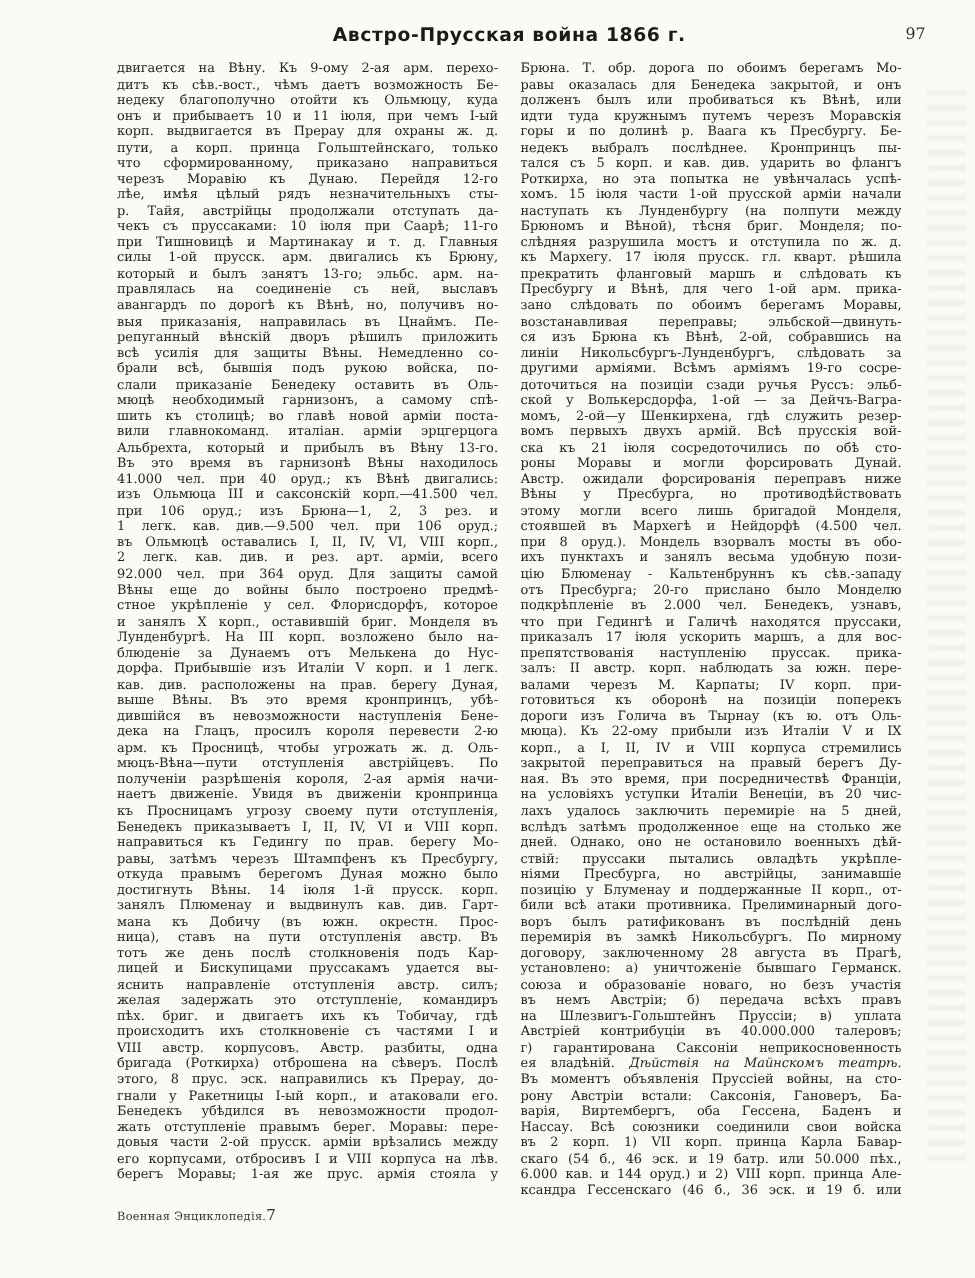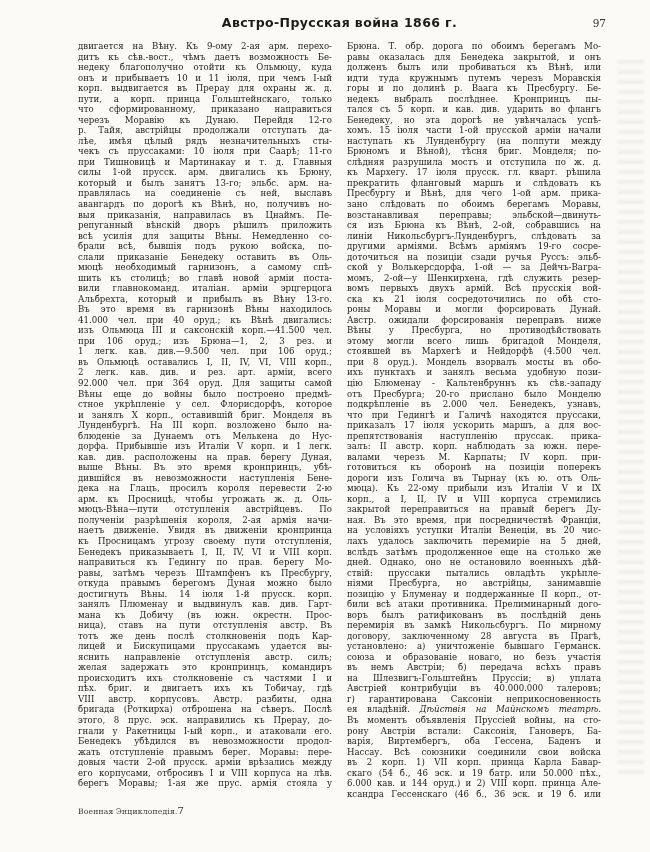--- a/index.html
+++ b/index.html
@@ -10,21 +10,21 @@
     font-family:"DejaVu Serif","Liberation Serif",serif;
     color:var(--ink);
   }
   .page { position:absolute; inset:0; background:var(--paper); }
   .running-head {
     position:absolute; top:15px; left:78px; width:523px; text-align:center;
     font-family:"DejaVu Sans","Liberation Sans",sans-serif;
     font-weight:bold; font-size:12.5px; letter-spacing:.4px; color:#1d1a17;
   }
   .page-number {
-    position:absolute; top:17px; right:44px;
+    position:absolute; top:17px; right:33px;
     font-size:10.5px; color:#33302c;
   }
   .columns {
     position:absolute; top:41px; left:78px; width:523px;
     display:flex; gap:15px;
   }
   .column { width:254px; }
   .line {
     font-size:8.6px; line-height:10.54px; height:10.54px; overflow:hidden;
     text-align:justify; text-align-last:justify;
@@ -54,22 +54,22 @@
   <div class="columns">
     <div class="column" id="col-left">
         <div class="line">двигается на Вѣну. Къ 9-ому 2-ая арм. перехо-</div>
         <div class="line">дитъ къ сѣв.-вост., чѣмъ даетъ возможность Бе-</div>
         <div class="line">недеку благополучно отойти къ Ольмюцу, куда</div>
         <div class="line">онъ и прибываетъ 10 и 11 іюля, при чемъ I-ый</div>
         <div class="line">корп. выдвигается въ Прерау для охраны ж. д.</div>
         <div class="line">пути, а корп. принца Гольштейнскаго, только</div>
         <div class="line">что сформированному, приказано направиться</div>
         <div class="line">черезъ Моравію къ Дунаю. Перейдя 12-го</div>
+        <div class="line">лѣе, имѣя цѣлый рядъ незначительныхъ сты-</div>
         <div class="line">р. Тайя, австрійцы продолжали отступать да-</div>
-        <div class="line">лѣе, имѣя цѣлый рядъ незначительныхъ сты-</div>
         <div class="line">чекъ съ пруссаками: 10 іюля при Саарѣ; 11-го</div>
         <div class="line">при Тишновицѣ и Мартинакау и т. д. Главныя</div>
         <div class="line">силы 1-ой прусск. арм. двигались къ Брюну,</div>
         <div class="line">который и былъ занятъ 13-го; эльбс. арм. на-</div>
         <div class="line">правлялась на соединеніе съ ней, выславъ</div>
         <div class="line">авангардъ по дорогѣ къ Вѣнѣ, но, получивъ но-</div>
         <div class="line">выя приказанія, направилась въ Цнаймъ. Пе-</div>
         <div class="line">репуганный вѣнскій дворъ рѣшилъ приложить</div>
         <div class="line">всѣ усилія для защиты Вѣны. Немедленно со-</div>
         <div class="line">брали всѣ, бывшія подъ рукою войска, по-</div>
@@ -105,42 +105,42 @@
         <div class="line">направиться къ Гедингу по прав. берегу Мо-</div>
         <div class="line">равы, затѣмъ черезъ Штампфенъ къ Пресбургу,</div>
         <div class="line">откуда правымъ берегомъ Дуная можно было</div>
         <div class="line">достигнуть Вѣны. 14 іюля 1-й прусск. корп.</div>
         <div class="line">занялъ Плюменау и выдвинулъ кав. див. Гарт-</div>
         <div class="line">мана къ Добичу (въ южн. окрестн. Прос-</div>
         <div class="line">ница), ставъ на пути отступленія австр. Въ</div>
         <div class="line">тотъ же день послѣ столкновенія подъ Кар-</div>
         <div class="line">лицей и Бискупицами пруссакамъ удается вы-</div>
         <div class="line">яснить направленіе отступленія австр. силъ;</div>
-        <div class="line">желая задержать это кронпринцъ, командиръ</div>
+        <div class="line">желая задержать это отступленіе, командиръ</div>
+        <div class="line">пѣх. бриг. и двигаетъ ихъ къ Тобичау, гдѣ</div>
         <div class="line">происходитъ ихъ столкновеніе съ частями I и</div>
-        <div class="line">пѣх. бриг. и двигаетъ ихъ къ Тобичау, гдѣ</div>
         <div class="line">VIII австр. корпусовъ. Австр. разбиты, одна</div>
         <div class="line">бригада (Роткирха) отброшена на сѣверъ. Послѣ</div>
         <div class="line">этого, 8 прус. эск. направились къ Прерау, до-</div>
         <div class="line">гнали у Ракетницы I-ый корп., и атаковали его.</div>
         <div class="line">Бенедекъ убѣдился въ невозможности продол-</div>
         <div class="line">жать отступленіе правымъ берег. Моравы: пере-</div>
         <div class="line">довыя части 2-ой прусск. арміи врѣзались между</div>
         <div class="line">его корпусами, отбросивъ I и VIII корпуса на лѣв.</div>
         <div class="line">берегъ Моравы; 1-ая же прус. армія стояла у</div>
       </div>
     <div class="column" id="col-right">
         <div class="line">Брюна. Т. обр. дорога по обоимъ берегамъ Мо-</div>
         <div class="line">равы оказалась для Бенедека закрытой, и онъ</div>
         <div class="line">долженъ былъ или пробиваться къ Вѣнѣ, или</div>
         <div class="line">идти туда кружнымъ путемъ черезъ Моравскія</div>
         <div class="line">горы и по долинѣ р. Ваага къ Пресбургу. Бе-</div>
         <div class="line">недекъ выбралъ послѣднее. Кронпринцъ пы-</div>
         <div class="line">тался съ 5 корп. и кав. див. ударить во флангъ</div>
-        <div class="line">Бенедеку, но эта дорогѣ не увѣнчалась успѣ-</div>
+        <div class="line">Роткирха, но эта попытка не увѣнчалась успѣ-</div>
         <div class="line">хомъ. 15 іюля части 1-ой прусской арміи начали</div>
         <div class="line">наступать къ Лунденбургу (на полпути между</div>
         <div class="line">Брюномъ и Вѣной), тѣсня бриг. Монделя; по-</div>
         <div class="line">слѣдняя разрушила мостъ и отступила по ж. д.</div>
         <div class="line">къ Мархегу. 17 іюля прусск. гл. кварт. рѣшила</div>
         <div class="line">прекратить фланговый маршъ и слѣдовать къ</div>
         <div class="line">Пресбургу и Вѣнѣ, для чего 1-ой арм. прика-</div>
         <div class="line">зано слѣдовать по обоимъ берегамъ Моравы,</div>
         <div class="line">возстанавливая переправы; эльбской—двинуть-</div>
         <div class="line">ся изъ Брюна къ Вѣнѣ, 2-ой, собравшись на</div>

